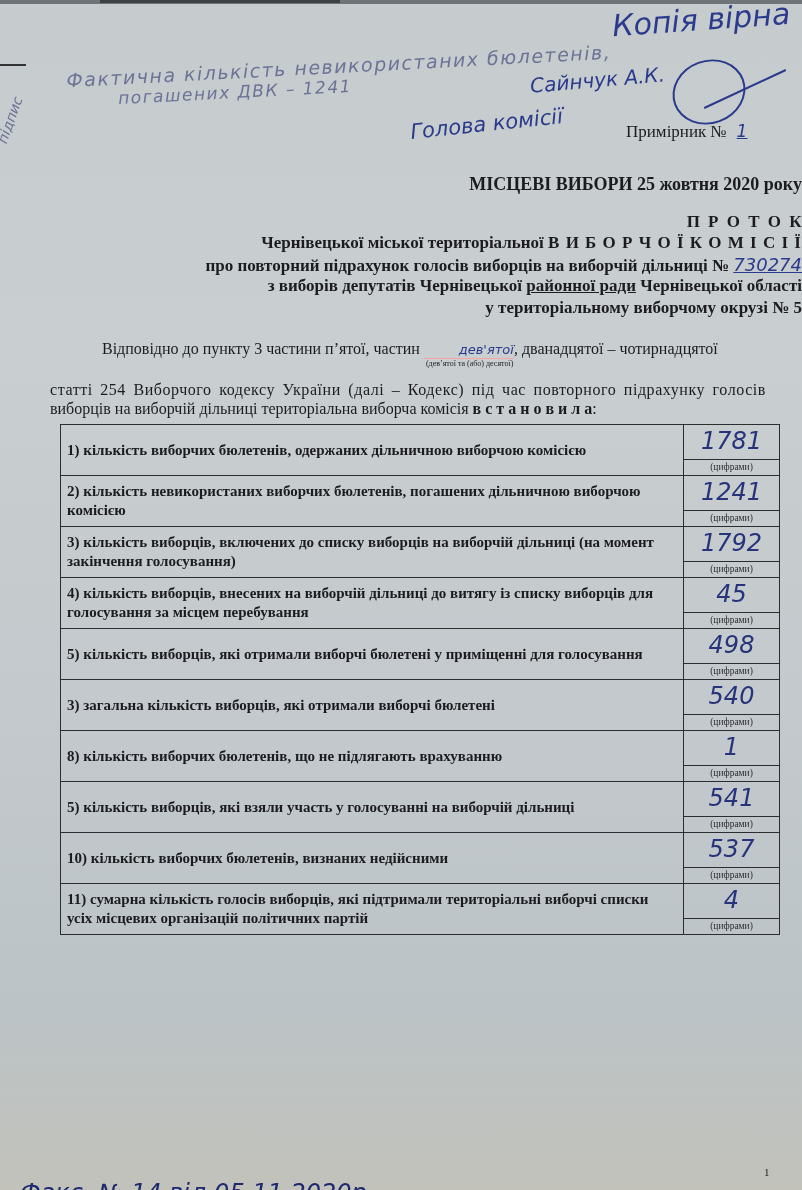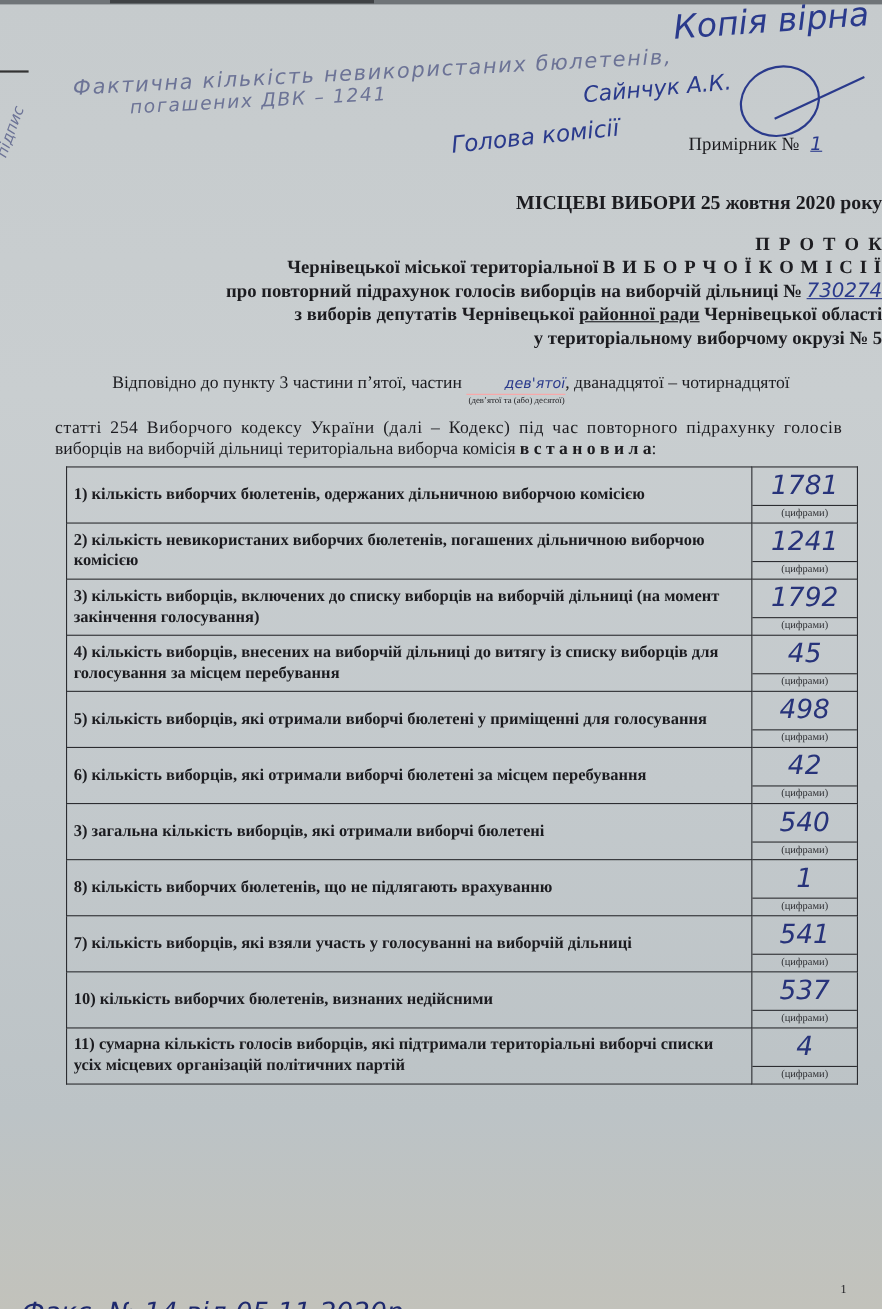--- a/index.html
+++ b/index.html
@@ -119,48 +119,39 @@
     <tr>
       <td class="lbl">5) кількість виборців, які отримали виборчі бюлетені у приміщенні для голосування</td>
       <td class="val">
           <div class="valbox">
             <div class="valnum">498</div>
             <div class="valcap">(цифрами)</div>
           </div>
         </td>
     </tr>
     <tr>
-      <td class="lbl">6) кількість виборців, які отримали виборчі бюлетені за місцем перебування</td>
-      <td class="val">
-          <div class="valbox">
-            <div class="valnum">42</div>
-            <div class="valcap">(цифрами)</div>
-          </div>
-        </td>
-    </tr>
-    <tr>
       <td class="lbl">3) загальна кількість виборців, які отримали виборчі бюлетені</td>
       <td class="val">
           <div class="valbox">
             <div class="valnum">540</div>
             <div class="valcap">(цифрами)</div>
           </div>
         </td>
     </tr>
     <tr>
       <td class="lbl">8) кількість виборчих бюлетенів, що не підлягають врахуванню</td>
       <td class="val">
           <div class="valbox">
             <div class="valnum">1</div>
             <div class="valcap">(цифрами)</div>
           </div>
         </td>
     </tr>
     <tr>
-      <td class="lbl">7)  кількість виборців, які взяли участь у голосуванні на виборчій дільниці</td>
+      <td class="lbl">5)  кількість виборців, які взяли участь у голосуванні на виборчій дільниці</td>
       <td class="val">
           <div class="valbox">
             <div class="valnum">541</div>
             <div class="valcap">(цифрами)</div>
           </div>
         </td>
     </tr>
     <tr>
       <td class="lbl">10) кількість виборчих бюлетенів, визнаних недійсними</td>
       <td class="val">

